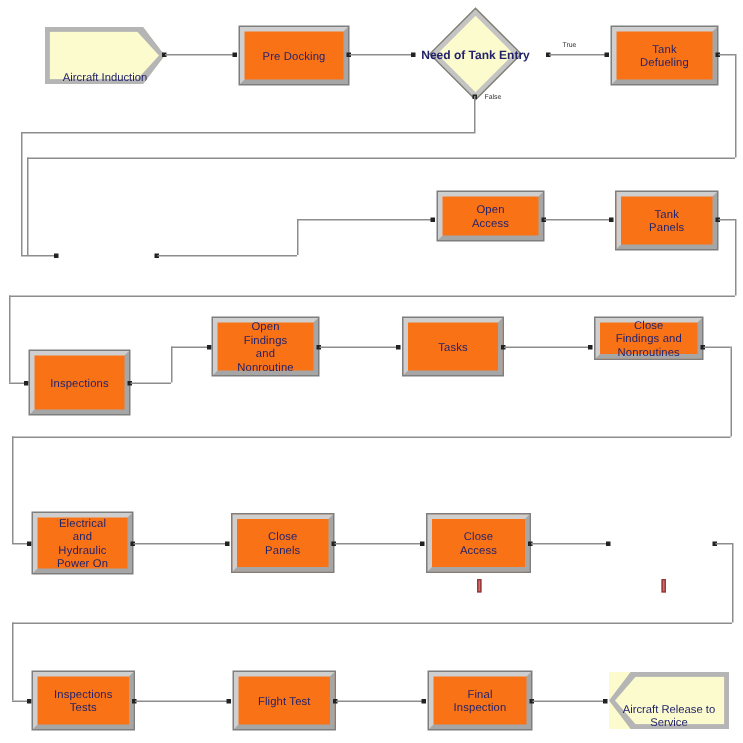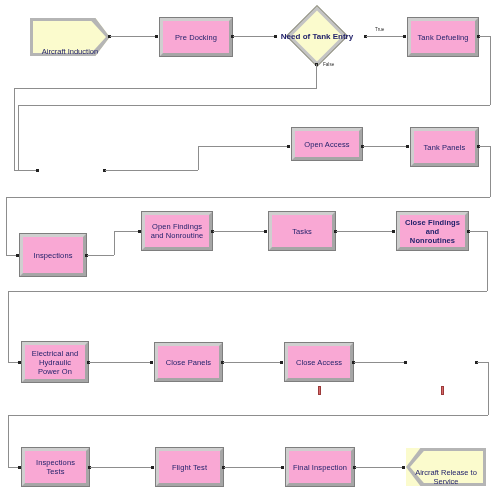--- a/index.html
+++ b/index.html
@@ -9,34 +9,34 @@
   
   .ln{position:absolute;background:#8d8d8d;}
   .ln.h{height:1px;}
   .ln.v{width:1px;}
   .dot{position:absolute;width:3px;height:3px;background:#222;}
 
   
   .node{
     position:absolute;
     box-sizing:border-box;
-    background:#f9a8d4;
+    background:#f97316;
     border:3px solid #b9b9b9;
     border-top-color:#cfcfcf;
     border-left-color:#cfcfcf;
     border-right-color:#a6a6a6;
     border-bottom-color:#a6a6a6;
     outline:1px solid #7e7e7e;
     display:flex;align-items:center;justify-content:center;
     text-align:center;
     color:#22226b;
     font-size:7.5px;
     line-height:9px;
     letter-spacing:.1px;
-    padding:0 2px;
+    padding:0 10px;
     -webkit-font-smoothing:antialiased;
   }
   .node .lbl{display:block;width:100%;}
 
   
   .diamond{
     position:absolute;
     background:#fbfbcd;
     border:1px solid #7e7e7e;
     box-sizing:border-box;
@@ -211,21 +211,21 @@
   <div class="dot" style="left:264px;top:230px;"></div>
 
   <div class="node" style="left:269px;top:212px;width:66px;height:38px;">
     <span class="lbl">Tasks</span>
   </div>
 
   <div class="dot" style="left:334px;top:230px;"></div>
   <div class="ln h" style="left:336px;top:231px;width:57px;"></div>
   <div class="dot" style="left:392px;top:230px;"></div>
 
-  <div class="node" style="left:397px;top:212px;width:71px;height:38px;font-weight:bold;">
+  <div class="node" style="left:397px;top:212px;width:71px;height:27px;">
     <span class="lbl">Close Findings and Nonroutines</span>
   </div>
 
   <div class="dot" style="left:467px;top:230px;"></div>
   <div class="ln h" style="left:469px;top:231px;width:18px;"></div>
   <div class="ln v" style="left:487px;top:231px;height:60px;"></div>
   <div class="ln h" style="left:8px;top:291px;width:479px;"></div>
   <div class="ln v" style="left:8px;top:291px;height:71px;"></div>
   <div class="ln h" style="left:8px;top:362px;width:12px;"></div>
   <div class="dot" style="left:18px;top:361px;"></div>

